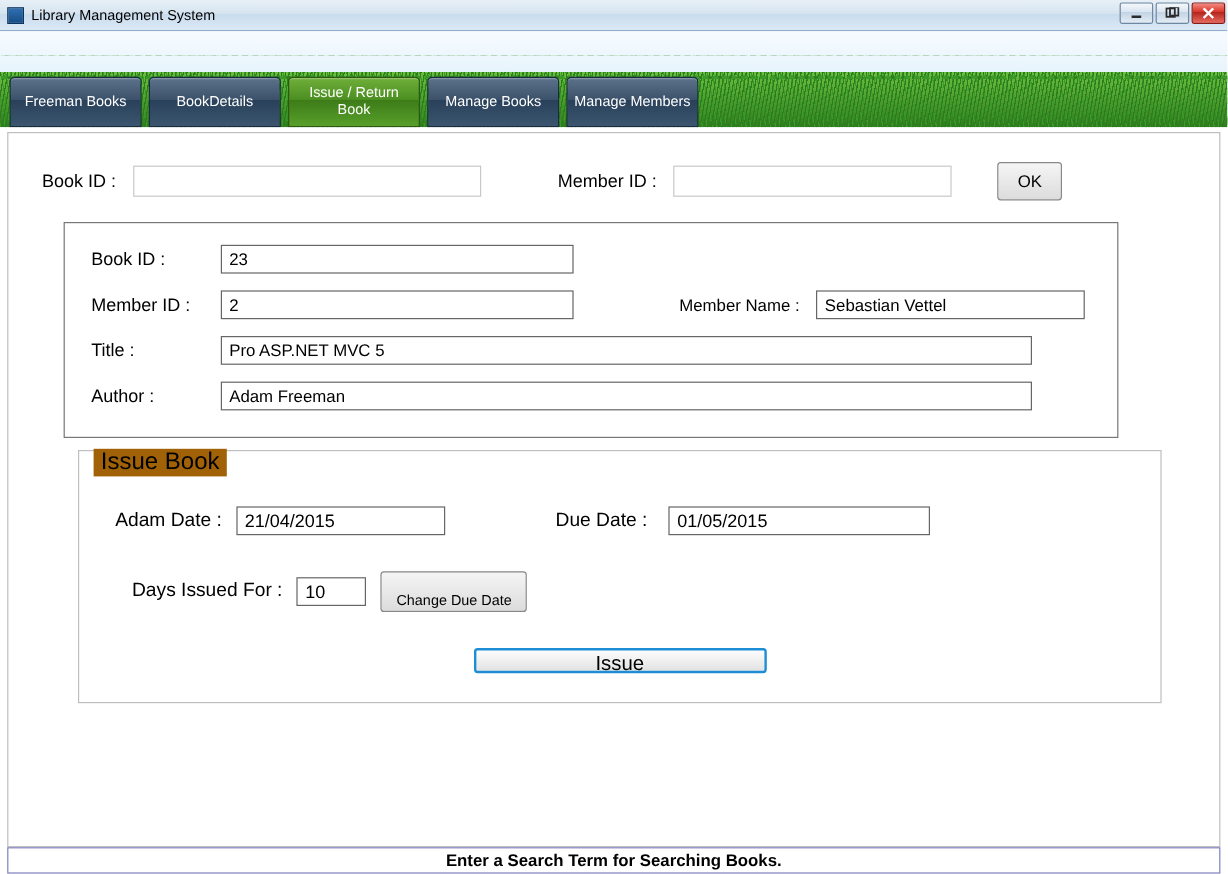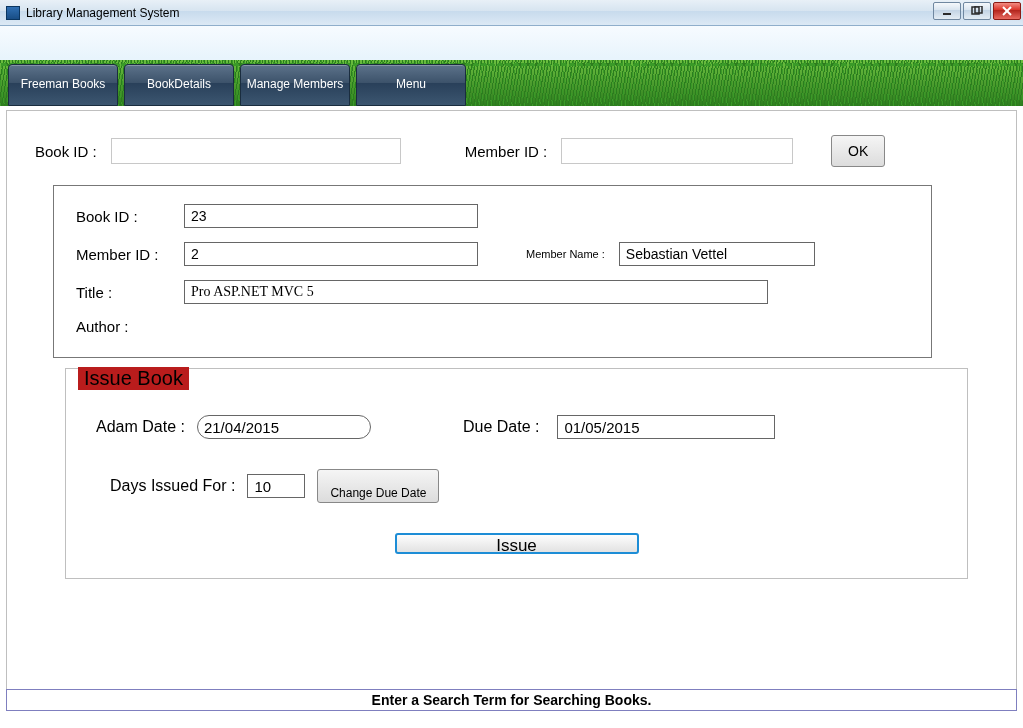--- a/index.html
+++ b/index.html
@@ -133,64 +133,64 @@
     position:relative;
   }
   .grow { display:flex; align-items:center; margin-bottom: 14px; gap: 8px;}
   .grow .glbl { width: 100px; font-size:15px; }
   .grow input {
     height: 24px; border:1px solid #666; background:#fff;
     font-size:14px; padding: 2px 6px;
   }
   #f-bookid{width:294px;}
   #f-memberid{width:294px;}
-  #f-membername{width:196px; margin-left:6px;}
-  #f-title{width:584px;font-family:Liberation Serif, serif;}
+  #f-membername{width:224px; margin-left:6px;}
+  #f-title{width:676px;}
   #f-author{width:676px;}
-  .memname-lbl{font-size:11px; margin-left:40px;}
+  .memname-lbl{font-size:14px; margin-left:80px;}
 
   
   .issue-field {
     margin: 4px 48px 12px 58px;
     border:1px solid #bfbfbf;
     padding: 46px 30px 24px 30px;
     position:relative;
   }
   .issue-field .legend {
     position:absolute; top:-2px; left:12px;
-    background:#b91c1c; padding: 0 6px;
+    background:#a16207; padding: 0 6px;
     font-size: 20px;
   }
   .issue-row { display:flex; align-items:center; gap: 12px; margin-bottom: 30px;}
   .issue-row .ilbl { font-size:16px; }
   .issue-row input {
     height:24px; border:1px solid #666; font-size:15px; padding:2px 6px;
   }
-  #f-issuedate{width:174px;border-radius:12px;}
+  #f-issuedate{width:174px;}
   #f-duedate{width:218px; margin-left:6px;}
   .due-lbl{margin-left:80px;}
   #f-days{width:58px;}
   .chg-btn{
     height:14px; padding:16px 12px; font-size:12px;
     background:linear-gradient(#f5f5f5,#dcdcdc);
     border:1px solid #888; border-radius:3px; cursor:pointer;
   }
   .issue-btn{
     display:block; margin: 4px auto 0 auto;
     width:244px; height:21px;
     font-size:17px;
     background:linear-gradient(#fdfdfd,#e2e2e2);
     border:2px solid #1d8dd6;
     border-radius:3px;
     cursor:pointer;
   }
 
   
   .status {
-    position:absolute; left:6px; right:6px; bottom:17px;
+    position:absolute; left:6px; right:6px; bottom:0;
     height:22px;
     border:1px solid #7f7fbf;
     display:flex;align-items:center;justify-content:center;
     font-size:14px; font-weight:600;
     background:#fff;
   }
 </style>
 </head>
 <body>
 
@@ -217,22 +217,23 @@
     </div>
   </div>
 </div>
 
 <div class="banner">
   <div class="sky"></div>
   <div class="grass"></div>
   <div class="tabs">
     <div class="tab">Freeman Books</div>
     <div class="tab">BookDetails</div>
+    <div class="tab active">Issue / Return Book</div>
+    <div class="tab">Manage Books</div>
     <div class="tab">Manage Members</div>
-    <div class="tab">Menu</div>
   </div>
 </div>
 
 <div class="client">
 
   <div class="row-top">
     <span class="lbl">Book ID :</span>
     <input id="bookid-top-field" class="field" type="text" value="" style="">
     <span class="lbl">Member ID :</span>
     <input id="memberid-top-field" class="field" type="text" value="" style="">
@@ -249,20 +250,21 @@
       <input id="f-memberid" type="text" value="2" style="">
       <span class="memname-lbl">Member Name :</span>
       <input id="f-membername" type="text" value="Sebastian Vettel" style="">
     </div>
     <div class="grow">
       <span class="glbl">Title :</span>
       <input id="f-title" type="text" value="Pro ASP.NET MVC 5" style="">
     </div>
     <div class="grow" style="margin-bottom:0;">
       <span class="glbl">Author :</span>
+      <input id="f-author" type="text" value="Adam Freeman" style="">
     </div>
   </div>
 
   <div class="issue-field">
     <div class="legend">Issue Book</div>
 
     <div class="issue-row">
       <span class="ilbl">Adam Date :</span>
       <input id="f-issuedate" type="text" value="21/04/2015" style="">
       <span class="ilbl due-lbl">Due Date :</span>

